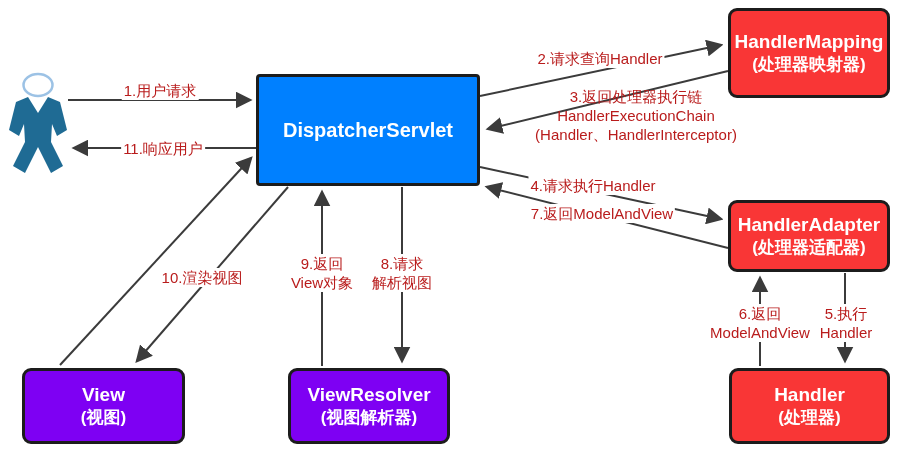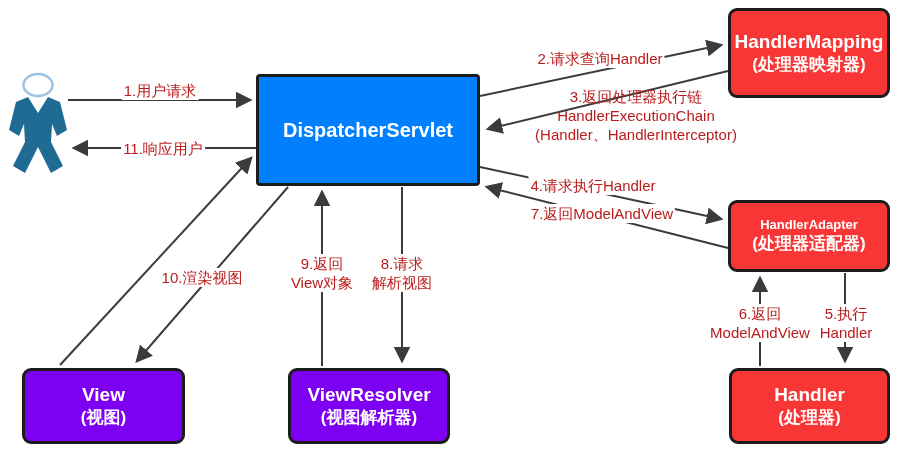--- a/index.html
+++ b/index.html
@@ -73,21 +73,21 @@
   <div class="node node-blue" style="left:256px;top:74px;width:224px;height:112px">
     <div class="node-title">DispatcherServlet</div>
   </div>
 
   <div class="node node-red" style="left:728px;top:8px;width:162px;height:90px">
     <div class="node-title" style="font-size:19px">HandlerMapping</div>
     <div class="node-subtitle">(处理器映射器)</div>
   </div>
 
   <div class="node node-red" style="left:728px;top:200px;width:162px;height:72px">
-    <div class="node-title" style="font-size:13px">HandlerAdapter</div>
+    <div class="node-title" style="font-size:19px">HandlerAdapter</div>
     <div class="node-subtitle">(处理器适配器)</div>
   </div>
 
   <div class="node node-red" style="left:729px;top:368px;width:161px;height:76px">
     <div class="node-title" style="font-size:19px">Handler</div>
     <div class="node-subtitle">(处理器)</div>
   </div>
 
   <div class="node node-purple" style="left:288px;top:368px;width:162px;height:76px">
     <div class="node-title" style="font-size:19px">ViewResolver</div>

